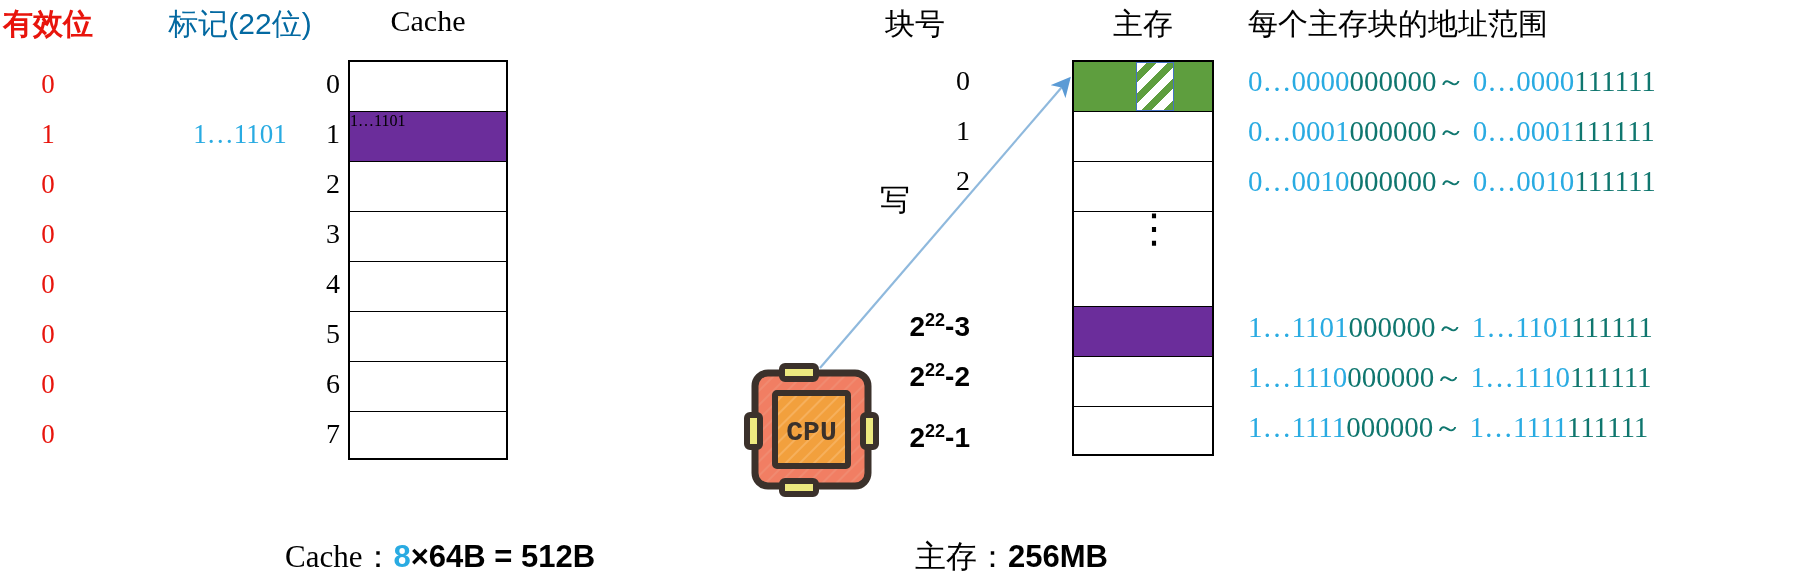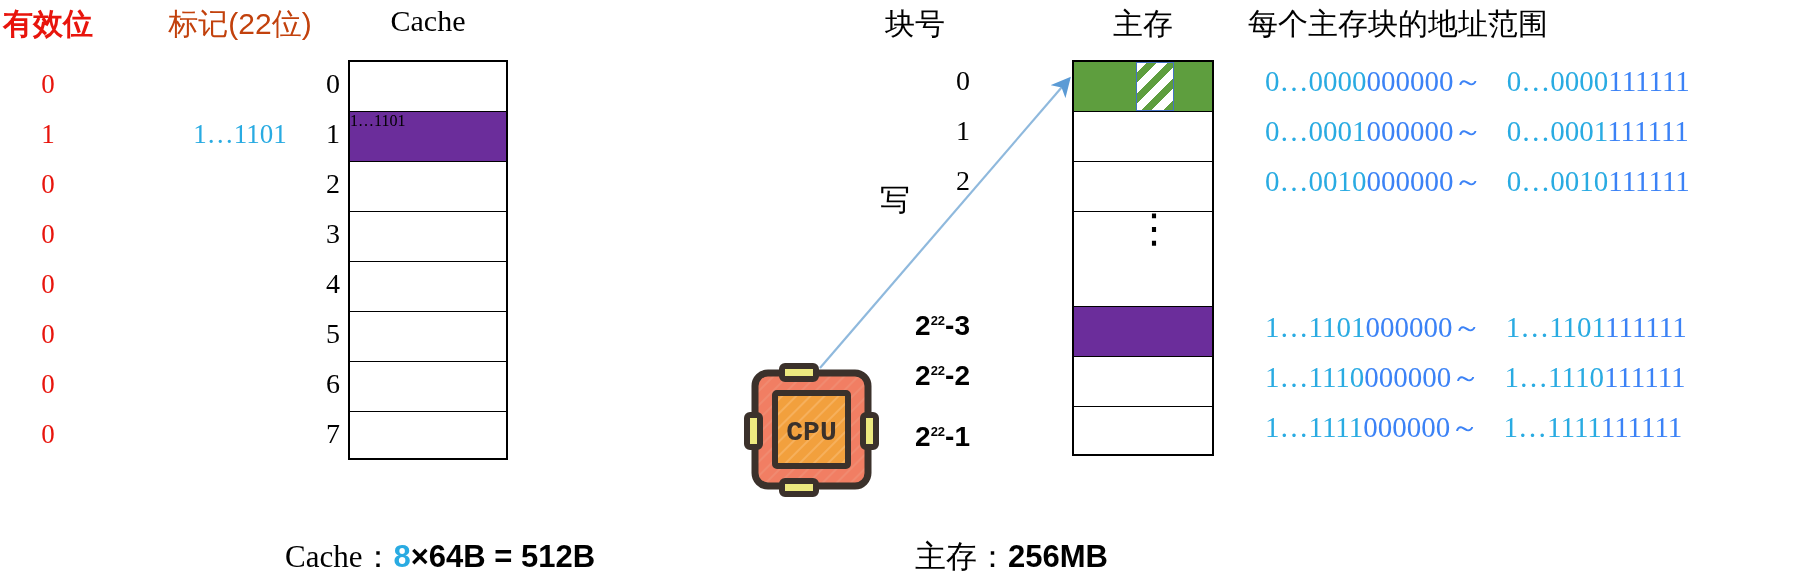--- a/index.html
+++ b/index.html
@@ -3,21 +3,21 @@
 <meta charset="utf-8">
 <style>
   html,body{margin:0;padding:0;}
   body{width:1794px;height:571px;background:#ffffff;position:relative;
        font-family:"Liberation Serif",serif;overflow:hidden;}
   .abs{position:absolute;}
 
   
   .hdr{font-size:30px;white-space:nowrap;}
   .hdr-red{color:#e8140c;font-family:"Liberation Sans",sans-serif;font-weight:700;}
-  .hdr-blue{color:#c2410c;font-family:"Liberation Sans",sans-serif;}
+  .hdr-blue{color:#0369a1;font-family:"Liberation Sans",sans-serif;}
   .hdr-black{color:#000;}
 
   
   .vbit{position:absolute;left:0;width:96px;text-align:center;color:#e8140c;
         font-size:27px;font-family:"Liberation Serif",serif;}
   
   .tag{position:absolute;left:120px;width:240px;text-align:center;color:#29ABE2;
        font-size:27px;font-family:"Liberation Serif",serif;}
 
   
@@ -34,29 +34,29 @@
   #mem-table .mrow{box-sizing:border-box;border-bottom:1.5px solid #000;position:relative;}
   #mem-table .mrow:last-child{border-bottom:none;}
   .mrow.green{background:#5E9E3E;}
   .mrow.purple{background:#6B2D9B;}
   .hatch{position:absolute;top:0;bottom:0;left:62px;width:38px;
          border:1px solid #4472C4;box-sizing:border-box;
          background:repeating-linear-gradient(-45deg,#5E9E3E 0 7px,#ffffff 7px 15px);}
   .midx{position:absolute;width:130px;text-align:right;font-size:28px;color:#000;
         font-family:"Liberation Sans",sans-serif;font-weight:700;}
   .midx.plain{font-family:"Liberation Serif",serif;font-weight:400;}
-  .midx sup{font-size:13px;vertical-align:super;}
+  .midx sup{font-size:18px;vertical-align:super;}
   .dots{position:absolute;left:1134px;width:20px;text-align:center;font-size:40px;
         line-height:22px;color:#000;}
 
   
   .addr{position:absolute;left:1248px;font-size:29px;white-space:nowrap;color:#000;
         font-family:"Liberation Serif",serif;}
-  .addr .b{color:#29ABE2;margin-left:17px;}
-  .addr .k{color:#3b82f6;}
+  .addr .b{color:#29ABE2;}
+  .addr .k{color:#0f766e;}
 
   
   #cpu-icon{position:absolute;left:744px;top:362px;width:135px;height:136px;}
 
   
   #write-arrow{position:absolute;left:700px;top:50px;width:420px;height:330px;
                pointer-events:none;}
   #write-label{position:absolute;left:880px;top:180px;font-size:30px;color:#000;}
 
   

